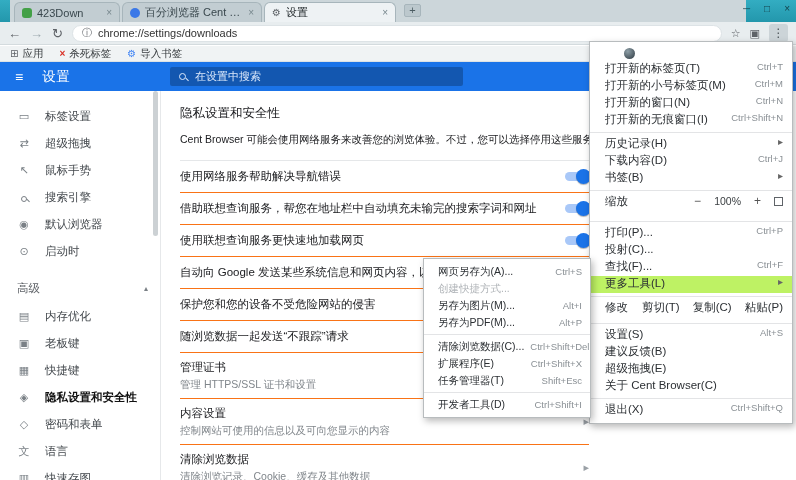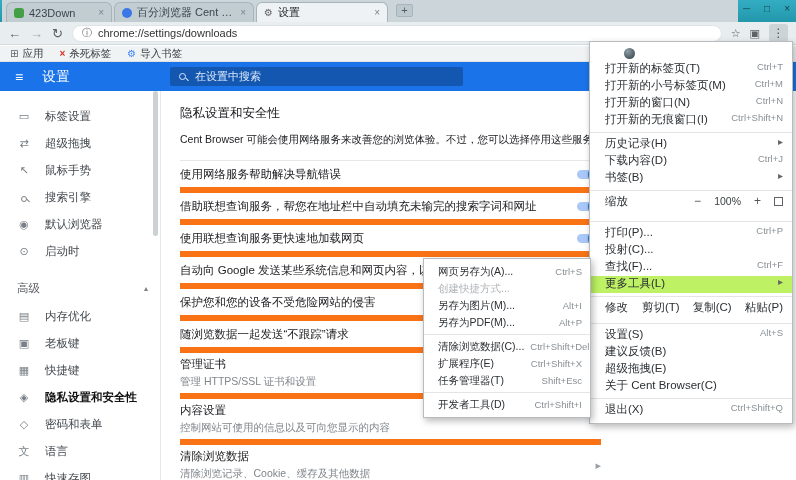--- a/index.html
+++ b/index.html
@@ -1,20 +1,20 @@
 <!DOCTYPE html>
 <html><head>
 <meta charset="utf-8">
 <style>
   *{margin:0;padding:0;box-sizing:border-box}
   html,body{width:796px;height:480px}
   body{position:relative;overflow:hidden;font-family:"Liberation Sans","DejaVu Sans",sans-serif;background:#fff;color:#202124}
   
   .titlebar{position:absolute;top:0;left:0;right:0;height:22px;background:linear-gradient(#33adc2,#2397ac)}
-  .tabstrip{position:absolute;left:2px;top:0;width:736px;height:22px;background:#ccd6da}
+  .tabstrip{position:absolute;left:10px;top:0;width:736px;height:22px;background:#ccd6da}
   .tab{position:absolute;top:2px;height:20px;display:flex;align-items:center;gap:5px;padding:0 7px;font-size:11px;color:#39474d;border-radius:6px 6px 0 0;border:1px solid #a7b5bb;border-bottom:none}
   .tab.inactive{background:#c2cdd2}
   .tab.active{background:#eef2f4;color:#1c2326;z-index:2}
   .tab-title{white-space:nowrap;overflow:hidden;text-overflow:ellipsis;flex:1}
   .fav{width:10px;height:10px;flex:none;border-radius:50%}
   .fav-green{background:#43a047;border-radius:3px}
   .fav-blue{background:#3b78e7}
   .fav-gear{width:auto;height:auto;background:none;color:#5f6368;font-size:10px;line-height:1}
   .tab-close{color:#77878d;font-size:10px;flex:none}
   .newtab{position:absolute;left:394px;top:4px;width:17px;height:13px;background:#bcc8cd;border:1px solid #a7b5bb;border-radius:2px;color:#4c5c62;font-size:11px;line-height:11px;text-align:center}
@@ -47,21 +47,21 @@
   .side-item{height:27px;display:flex;align-items:center;gap:14px;padding-left:17px;font-size:11.5px;color:#43484d;white-space:nowrap}
   .side-item .g{width:14px;text-align:center;color:#7a8086;font-size:11px;flex:none}
   .side-item.sel{color:#111;font-weight:bold}
   .advanced{height:30px;margin-top:8px;display:flex;align-items:center;padding:0 12px 0 17px;font-size:11.5px;color:#5f6368}
   .advanced .caret{margin-left:auto;font-size:8px;color:#7a8086}
   .side-thumb{position:absolute;top:0;right:2px;width:5px;height:145px;background:#ccd1d4;border-radius:3px}
   .side-divider{position:absolute;top:91px;bottom:0;left:160px;width:1px;background:#e6e8ea}
   
   .content{position:absolute;top:91px;left:161px;width:461px;bottom:0;background:#fff;font-size:11.5px}
   .sect{padding:14px 21px 7px 19px;font-size:12.5px;color:#202124}
-  .crow{margin:0 21px 0 19px;border-bottom:6px solid #f97316;display:flex;align-items:center;min-height:32px;color:#202124}
+  .crow{margin:0 33px 0 19px;border-bottom:1px solid #f97316;display:flex;align-items:center;min-height:32px;color:#202124}
   .crow .lbl{flex:1;padding-right:8px;white-space:nowrap;overflow:visible}
   .intro{margin:0 21px 0 19px;border-bottom:1px solid #e5e7e9;padding:4px 0 13px;font-size:10.5px;color:#202124;white-space:nowrap}
   .lnk{color:#1a73e8;text-decoration:none}
   .tgl{position:relative;width:24px;height:9px;border-radius:5px;background:#a9c8f8;flex:none;margin-left:12px}
   .tgl::after{content:"";position:absolute;right:-2px;top:-3px;width:15px;height:15px;border-radius:50%;background:#1a73e8;box-shadow:0 1px 1px rgba(0,0,0,.3)}
   .crow.two{min-height:46px;align-items:center}
   .twocol{flex:1;display:flex;flex-direction:column;justify-content:center;gap:3px}
   .sub{font-size:10.5px;color:#80868b;white-space:nowrap}
   .rarrow{color:#9aa0a6;font-size:11px;margin-left:8px;flex:none}
   

